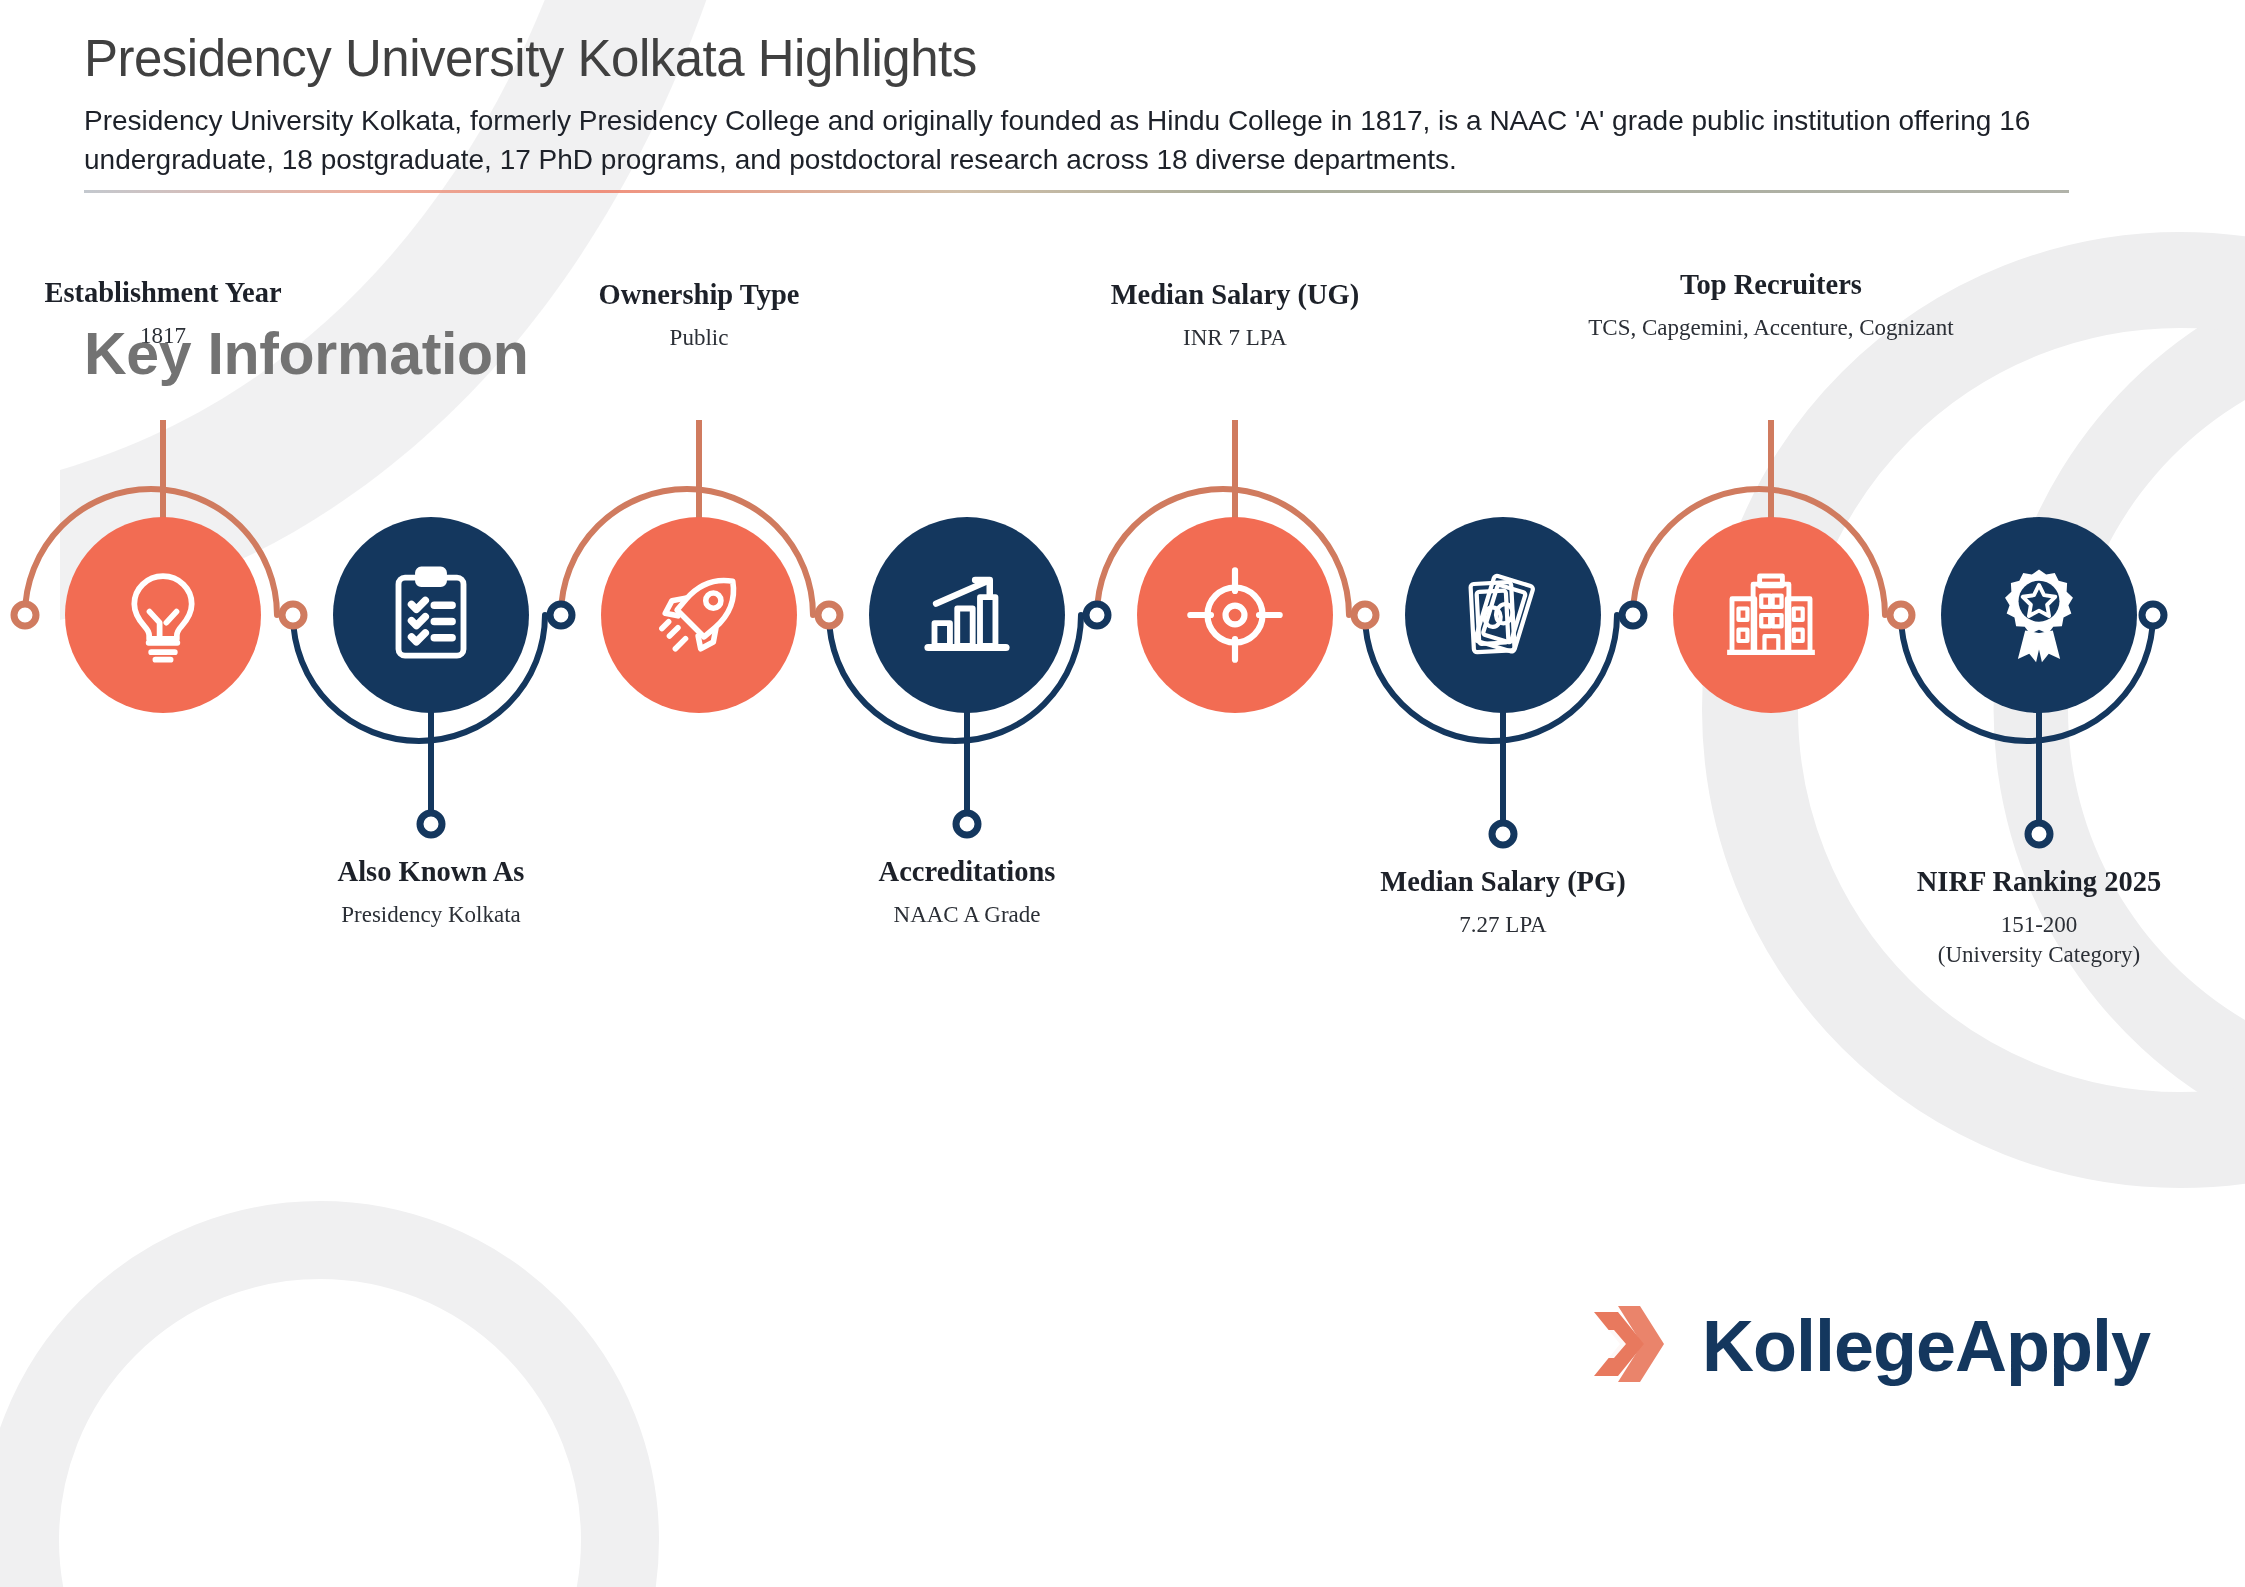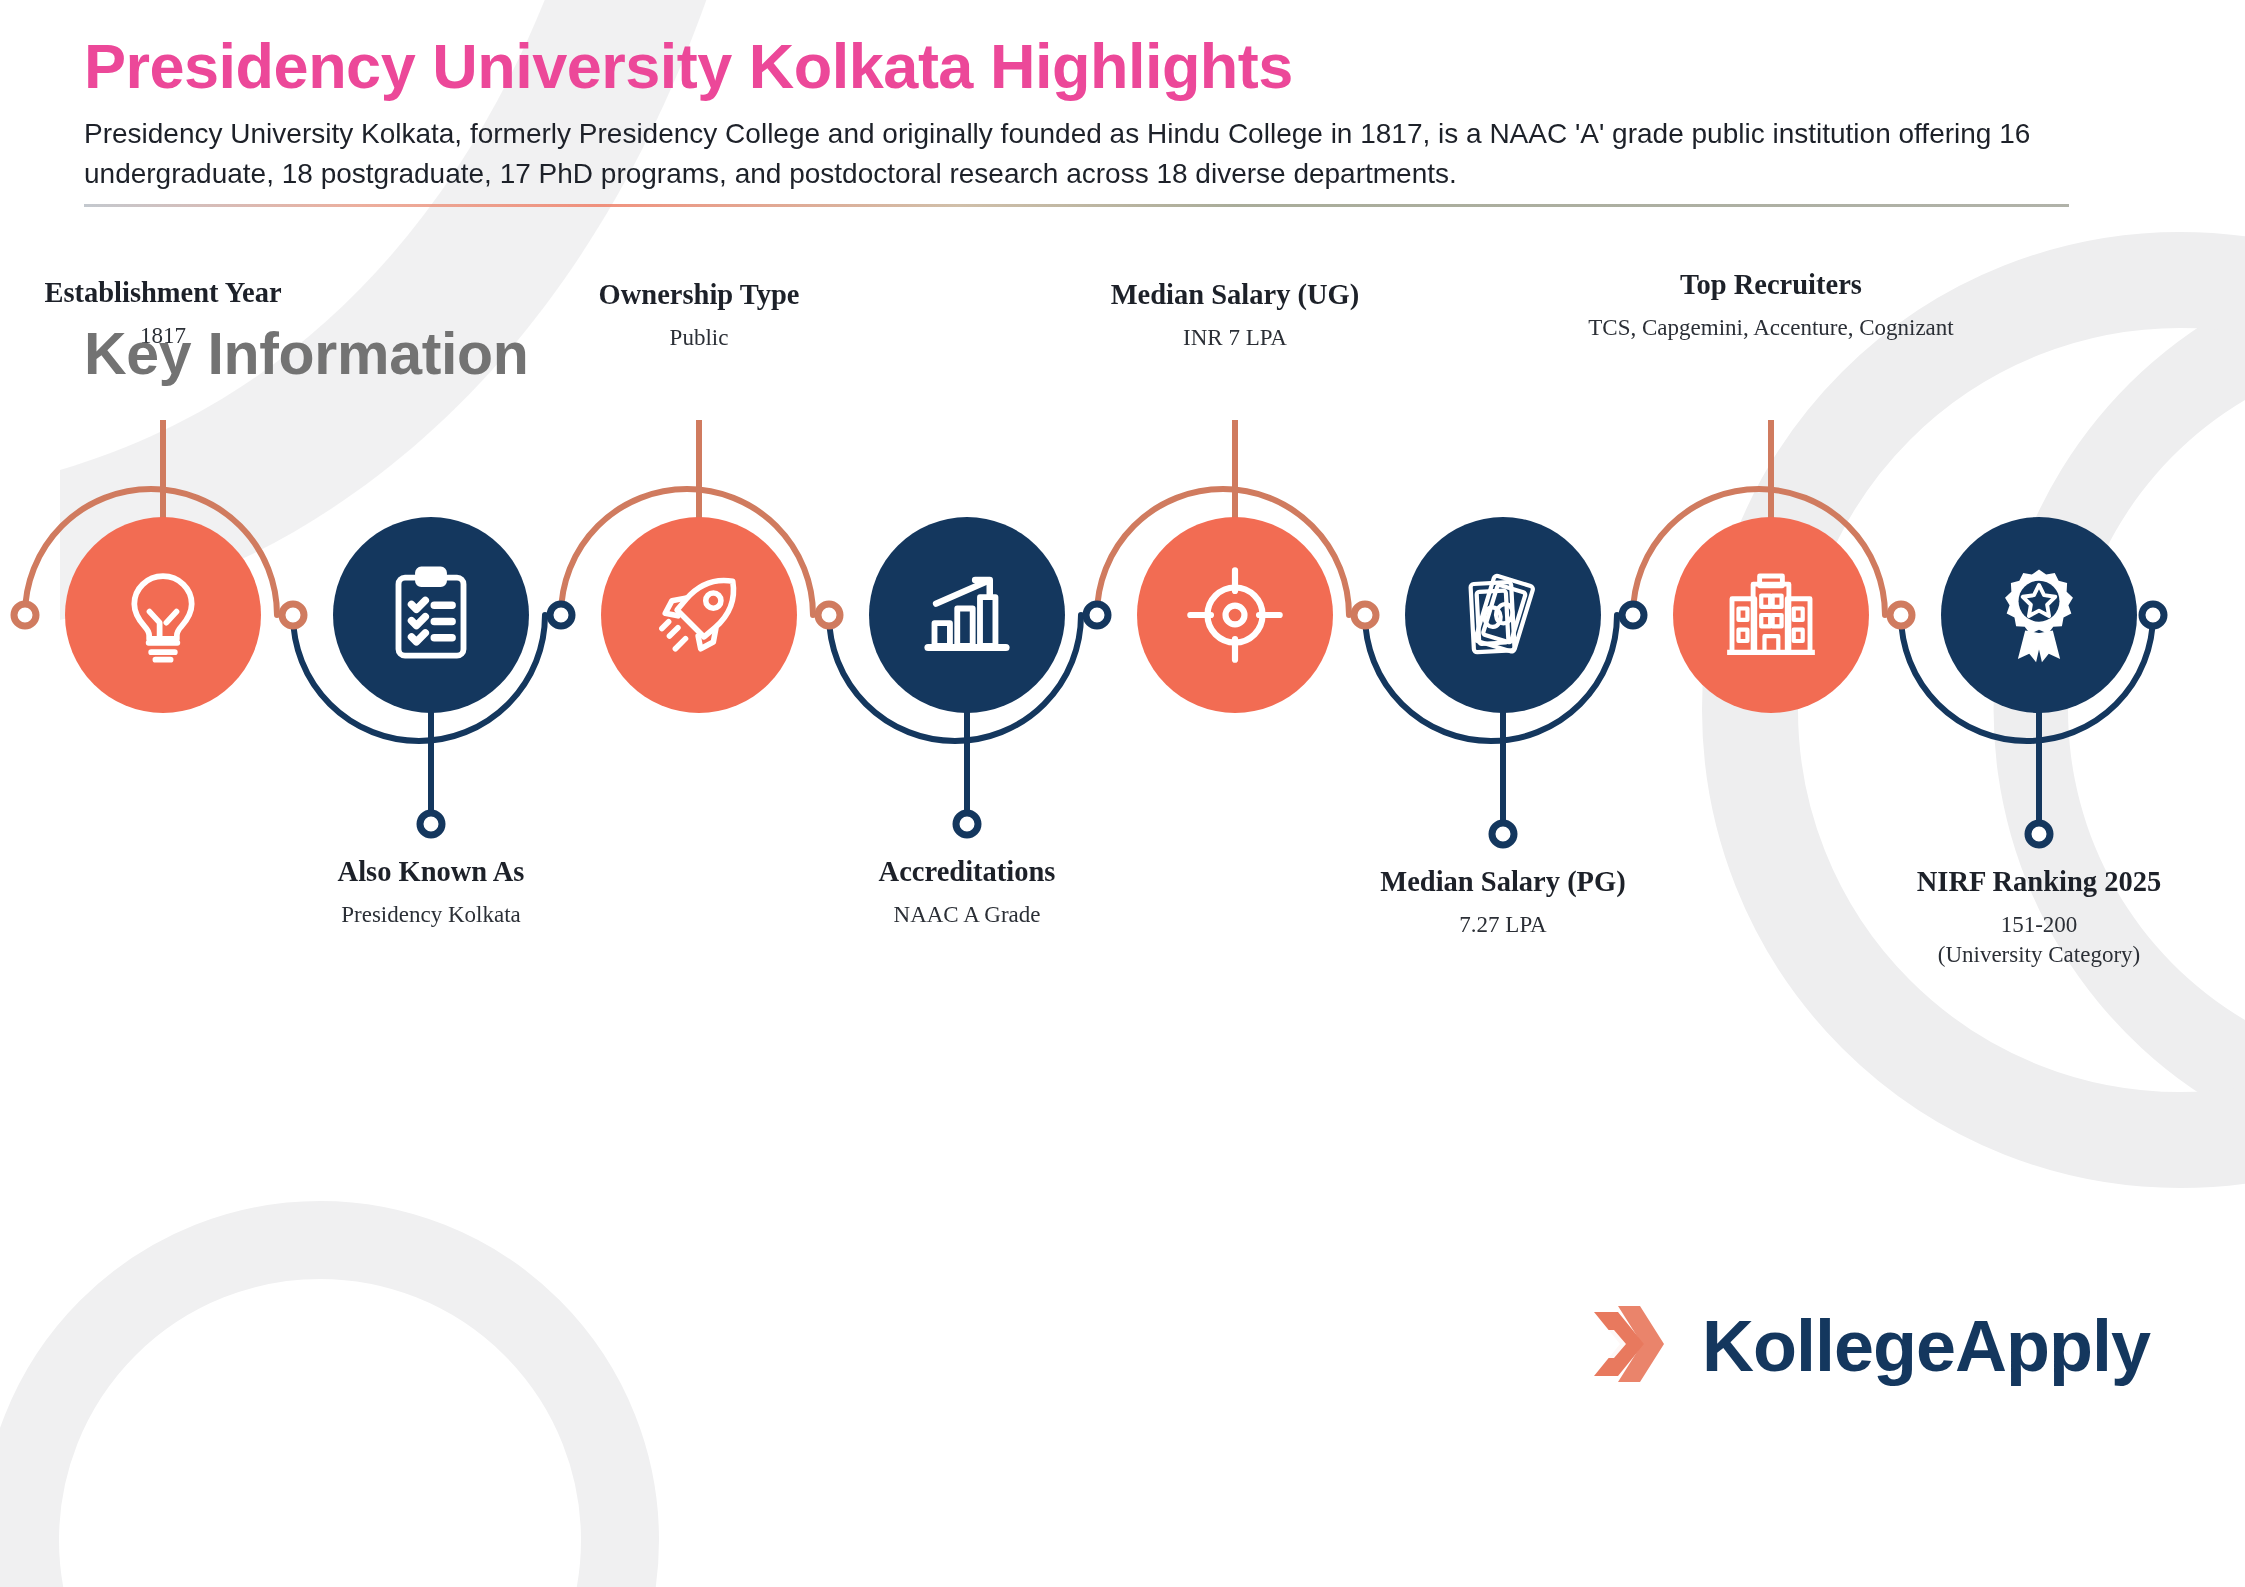--- a/index.html
+++ b/index.html
@@ -27,23 +27,23 @@
   
   #header {
     position: absolute;
     left: 84px;
     top: 30px;
     width: 2010px;
     z-index: 5;
   }
 
   #page-title {
-    font-size: 63px;
-    font-weight: 700;
-    color: #ec4899;
+    font-size: 51px;
+    font-weight: 400;
+    color: #404040;
     letter-spacing: -0.5px;
     line-height: 1.15;
     white-space: nowrap;
   }
 
   #page-subtitle {
     margin-top: 12px;
     font-size: 28px;
     line-height: 1.42;
     color: #1d2129;

